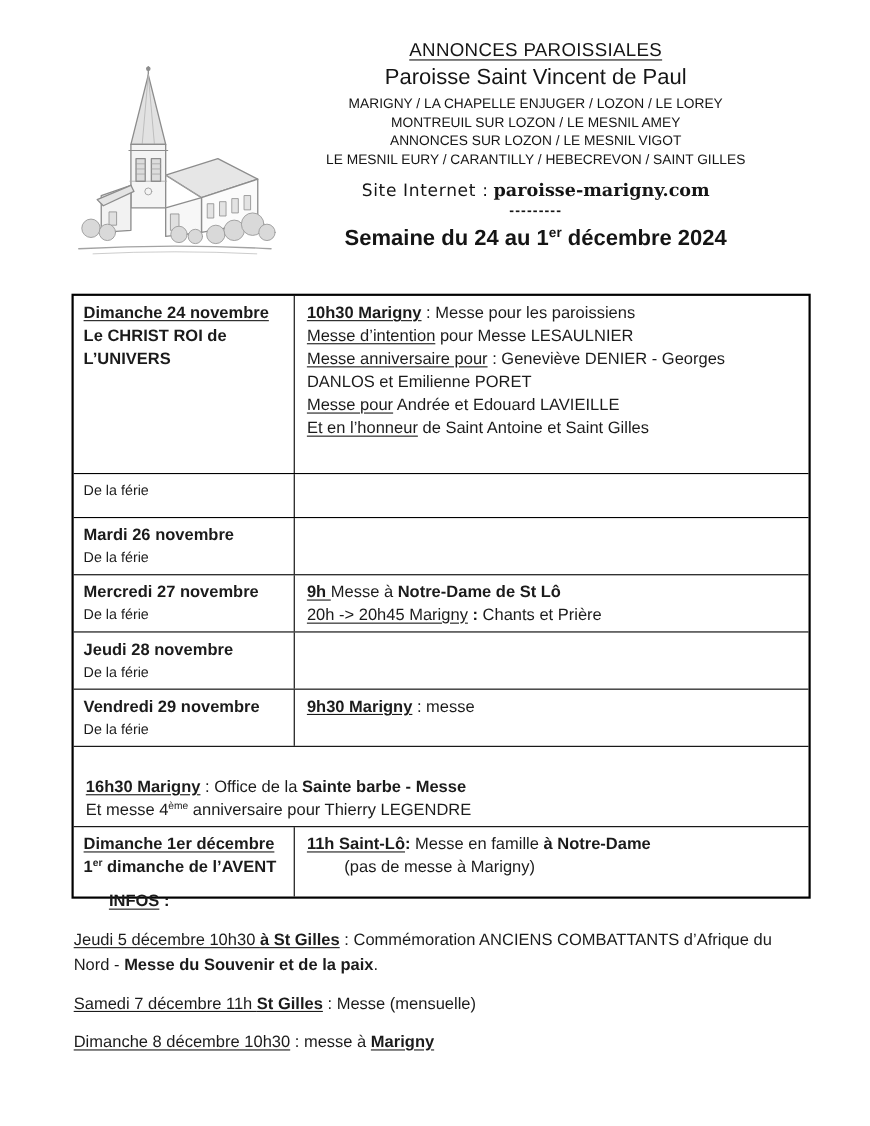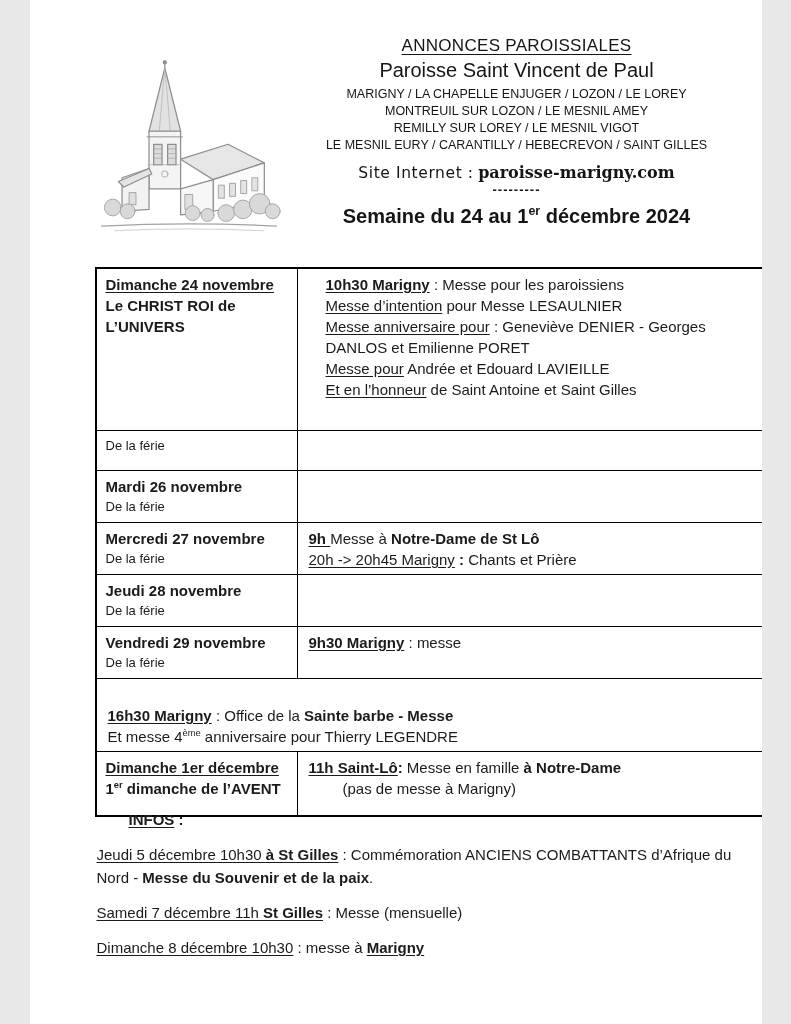--- a/index.html
+++ b/index.html
@@ -1,18 +1,18 @@
 <!DOCTYPE html>
 <html><head>
 <meta charset="utf-8">
 <style>
   html,body{margin:0;padding:0;background:#e8e8e8;}
   #page{
     position:relative;
-    width:732px;height:1024px;
+    width:791px;height:1024px;
     background:#ffffff;
     color:#1b1b1b;
     font-family:"Liberation Sans", sans-serif;
     overflow:hidden;
     margin:0 auto;
   }
   .b{font-weight:bold;}
   .u{text-decoration:underline;text-underline-offset:2px;}
   sup{font-size:.62em;line-height:0;}
 
@@ -40,21 +40,21 @@
   }
   .hdr-divider{font-size:13px;font-weight:bold;letter-spacing:1px;line-height:12px;margin-top:2px;}
   .hdr-week{font-size:20px;font-weight:bold;margin-top:9px;}
 
   
   .annc-table{
     position:absolute;left:65px;top:267px;width:672px;
     border:2px solid #000;background:#fff;box-sizing:border-box;
   }
   .trow{display:flex;border-top:1px solid #000;box-sizing:border-box;}
-  .trow:first-child{border-top:none;gap:17px;}
+  .trow:first-child{border-top:none;}
   .cell-left{
     width:201px;flex:0 0 201px;border-right:1px solid #000;
     padding:5px 8px 4px 9px;font-size:15px;line-height:21px;
     box-sizing:border-box;
   }
   .cell-right{
     flex:1;padding:5px 10px 4px 11px;font-size:15px;line-height:21px;
     box-sizing:border-box;
   }
   .r-sun1{min-height:161px;}
@@ -126,21 +126,21 @@
       <path d="M6 184 Q100 179 194 184" stroke="#a3a3a3"></path>
       <path d="M20 189 Q100 185 180 189" stroke="#c0c0c0" stroke-width="0.8"></path>
     </g>
   </svg>
 
   <div class="hdr">
     <div class="hdr-title">ANNONCES PAROISSIALES</div>
     <div class="hdr-parish">Paroisse Saint Vincent de Paul</div>
     <div class="hdr-loc">MARIGNY / LA CHAPELLE ENJUGER / LOZON / LE LOREY</div>
     <div class="hdr-loc">MONTREUIL SUR LOZON / LE MESNIL AMEY</div>
-    <div class="hdr-loc">REMILLY SUR LOREY / LE MESNIL VIGOT</div>
+    <div class="hdr-loc">ANNONCES SUR LOZON / LE MESNIL VIGOT</div>
     <div class="hdr-loc">LE MESNIL EURY / CARANTILLY / HEBECREVON / SAINT GILLES</div>
     <div class="hdr-site">
       <span class="site-label">Site Internet :</span>
       <span class="site-domain">paroisse-marigny.com</span>
     </div>
     <div class="hdr-divider">---------</div>
     <div class="hdr-week">
         <div class="line"><span>Semaine du 24 au 1</span><sup>er</sup><span> décembre 2024</span></div>
       </div>
   </div>

